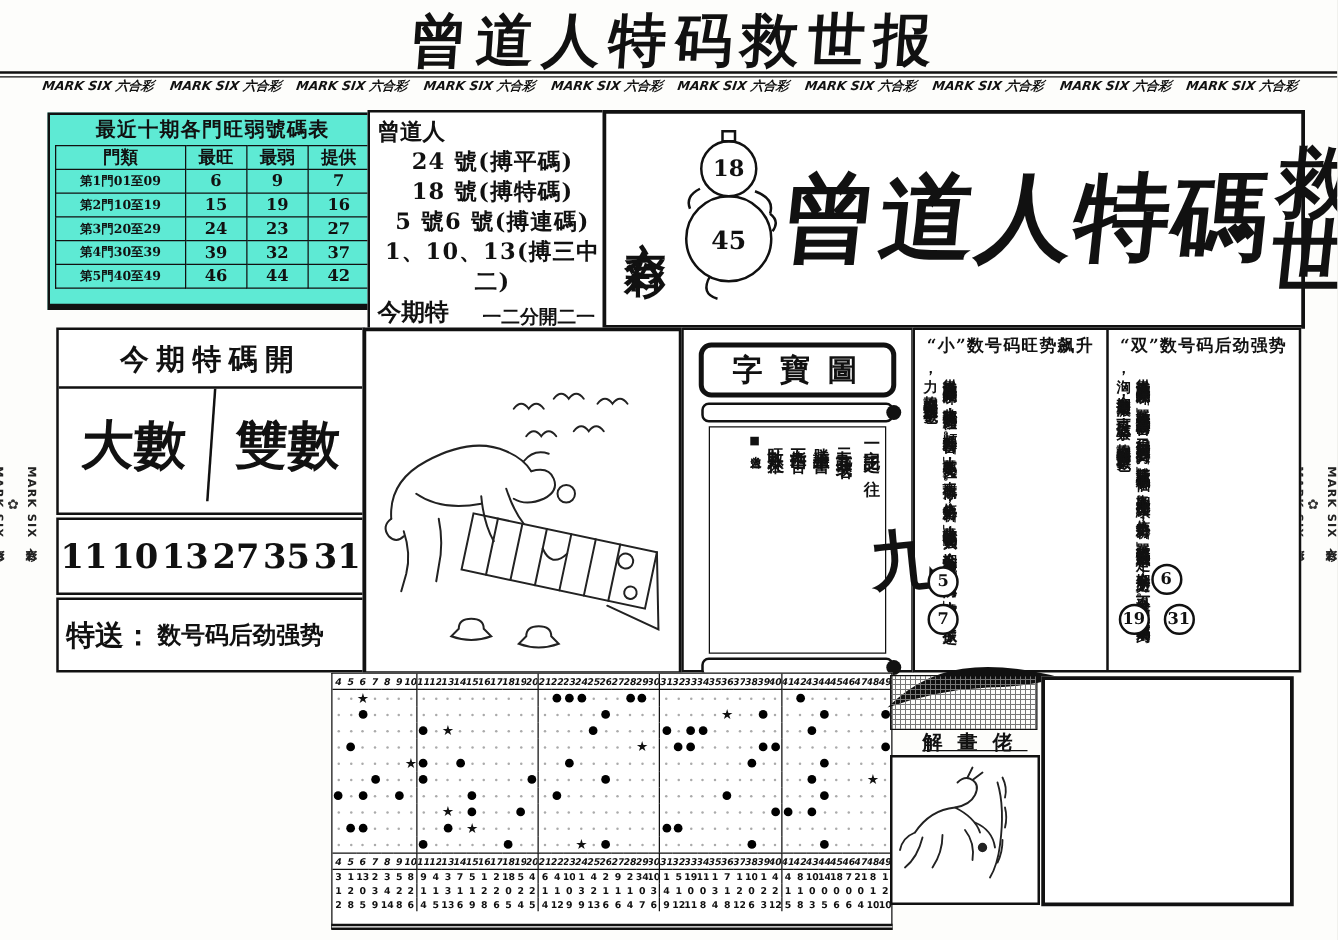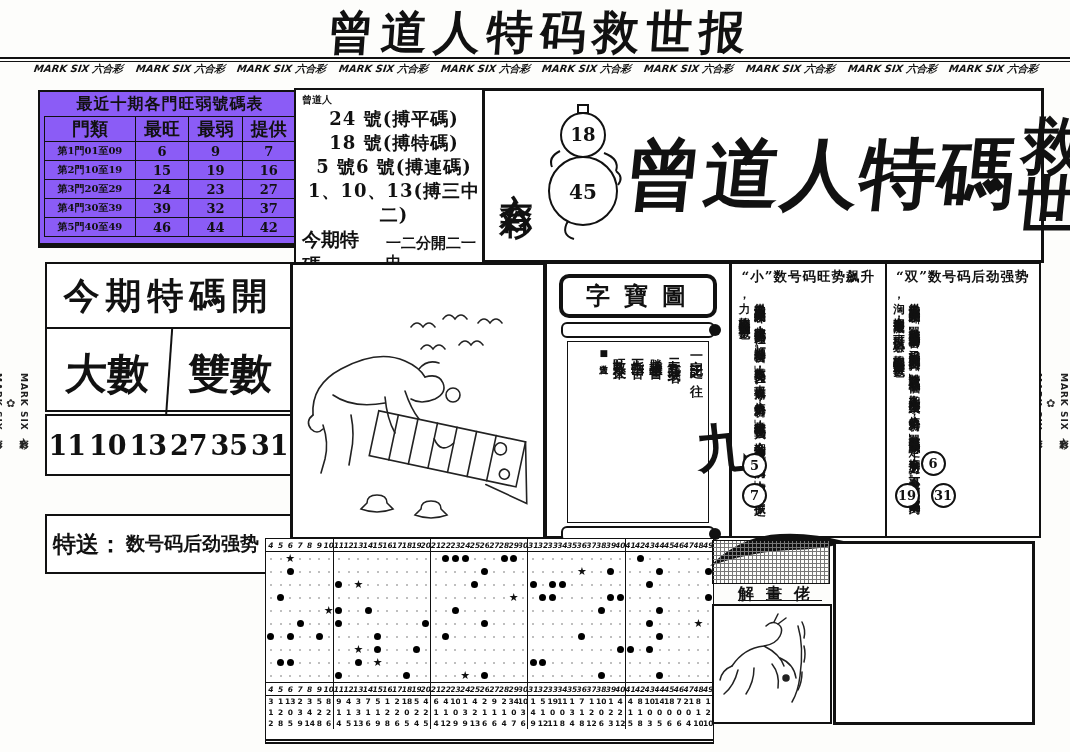--- a/index.html
+++ b/index.html
@@ -17,53 +17,53 @@
   
   #issue{left:92px;top:8px;font-size:36px;font-weight:900;letter-spacing:2px;}
   #masthead{left:280px;top:2px;width:520px;text-align:center;font-size:46px;font-weight:900;
             letter-spacing:7px;transform:skewX(-4deg);}
   #top-rule{left:0;top:57px;width:1070px;border-top:2px solid #111;border-bottom:1px solid #111;height:2px;}
   #logo-row{left:34px;top:62px;width:1004px;display:flex;justify-content:space-between;
             font-family:"DejaVu Sans","Liberation Sans",sans-serif;}
   .logo-item{font-size:10px;font-weight:bold;font-style:italic;white-space:nowrap;transform:skewX(-8deg);}
   
   #hot-table-box{left:38px;top:90px;width:252px;height:147px;border:2px solid #111;border-bottom:5px solid #111;
-                 background:#8b5cf6;padding:2px 4px;}
+                 background:#5eead4;padding:2px 4px;}
   #hot-table-title{font-size:16px;font-weight:900;text-align:center;letter-spacing:1px;}
   #hot-table{width:100%;border-collapse:collapse;margin-top:1px;}
   #hot-table th,#hot-table td{border:1px solid #111;font-size:13px;font-weight:bold;text-align:center;padding:0 2px;height:18px;}
   #hot-table td.lbl{font-size:10px;letter-spacing:0;}
-  #hot-table th{font-size:18px;}
+  #hot-table th{font-size:14px;}
   
   #fortune-box{left:294px;top:88px;width:184px;height:169px;border:2px solid #111;background:#fff;
                padding:3px 6px;display:flex;flex-direction:column;justify-content:space-between;}
   #fortune-head{display:flex;align-items:baseline;gap:6px;}
-  #fortune-author{font-size:10px;font-weight:bold;font-family:Liberation Serif, serif;}
+  #fortune-author{font-size:18px;font-weight:bold;font-family:Liberation Serif, serif;}
   #fortune-title{font-size:25px;font-weight:900;font-style:italic;letter-spacing:3px;}
   .fortune-line{font-size:18px;font-weight:bold;letter-spacing:1px;text-align:center;}
   #fortune-special{display:flex;align-items:center;gap:5px;}
   #fortune-special .lab{font-size:19px;font-weight:900;}
   #fortune-special .val{font-size:15px;font-weight:bold;}
   
   #title-box{left:482px;top:88px;width:556px;height:169px;border:3px solid #111;background:#fff;display:flex;align-items:center;}
   #liuhecai{writing-mode:vertical-rl;font-size:33px;font-weight:900;margin:0 2px 0 8px;letter-spacing:6px;}
   #gourd{width:86px;height:150px;flex:0 0 auto;}
   #big-callig{flex:1;display:flex;align-items:center;justify-content:center;}
   #big-callig .row{font-size:76px;font-weight:900;letter-spacing:2px;transform:skewX(-6deg);white-space:nowrap;}
   #big-callig .stack{display:flex;flex-direction:column;font-size:62px;font-weight:900;line-height:.95;transform:skewX(-6deg);margin-left:4px;}
   
   #tip-box{left:45px;top:262px;width:243px;height:146px;border:2px solid #111;background:#fff;}
-  #tip-title{border-bottom:2px solid #111;text-align:center;font-size:36px;font-weight:900;letter-spacing:6px;padding:8px 0 6px;}
+  #tip-title{border-bottom:2px solid #111;text-align:center;font-size:23px;font-weight:900;letter-spacing:6px;padding:8px 0 6px;}
   #tip-cells{display:flex;height:calc(100% - 56px);}
   .tip-cell{flex:1;display:flex;align-items:center;justify-content:center;font-size:42px;font-weight:900;transform:skewX(-4deg);}
   .tip-cell+.tip-cell{border-left:2px solid #111;}
   #numbers-box{left:45px;top:414px;width:243px;height:58px;border:2px solid #111;background:#fff;
                display:flex;align-items:center;justify-content:space-around;font-size:27px;font-weight:bold;}
   #special-box{left:45px;top:478px;width:243px;height:56px;border:2px solid #111;background:#fff;
-               display:flex;align-items:center;gap:4px;padding:0 6px;margin-top:36px;}
+               display:flex;align-items:center;gap:4px;padding:0 6px;}
   #special-box .lab{font-size:23px;font-weight:900;}
   #special-box .txt{font-size:19px;font-weight:bold;}
   
   #ox-box{left:290px;top:262px;width:250px;height:272px;border:3px solid #111;background:#fff;}
   
   #scroll-box{left:545px;top:262px;width:182px;height:272px;border:2px solid #111;background:#fff;}
   #scroll-banner{margin:10px auto 4px;width:140px;border:4px solid #111;border-radius:10px;
                  text-align:center;font-size:24px;font-weight:900;letter-spacing:14px;padding:2px 0 2px 10px;}
   .roller{width:150px;height:12px;border:2px solid #111;border-radius:6px;margin:3px auto;position:relative;background:#fff;}
   .roller .knob{position:absolute;right:-8px;top:0;width:12px;height:12px;background:#111;border-radius:50%;}

